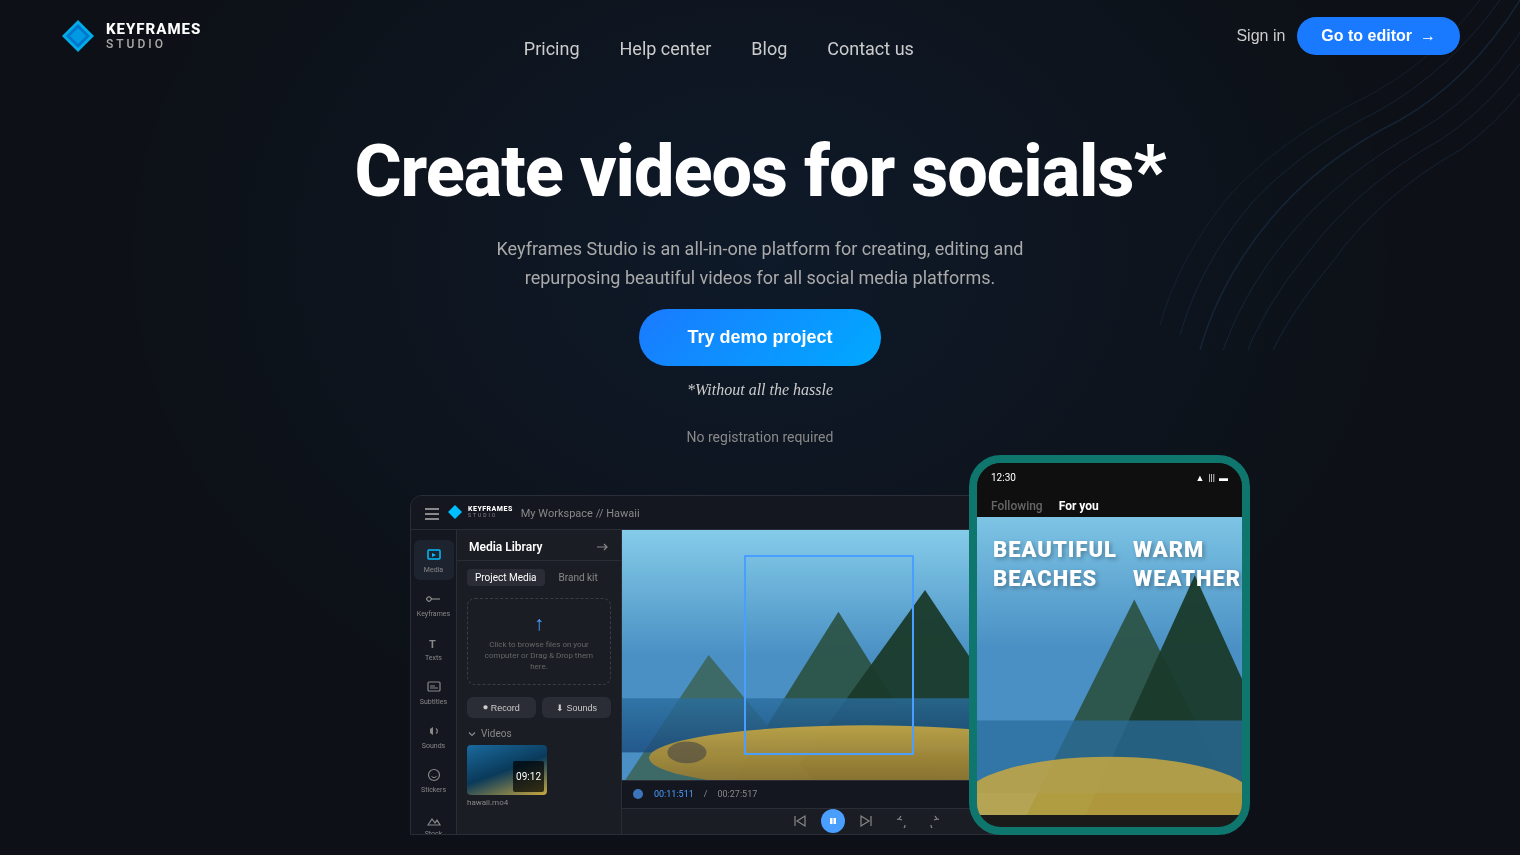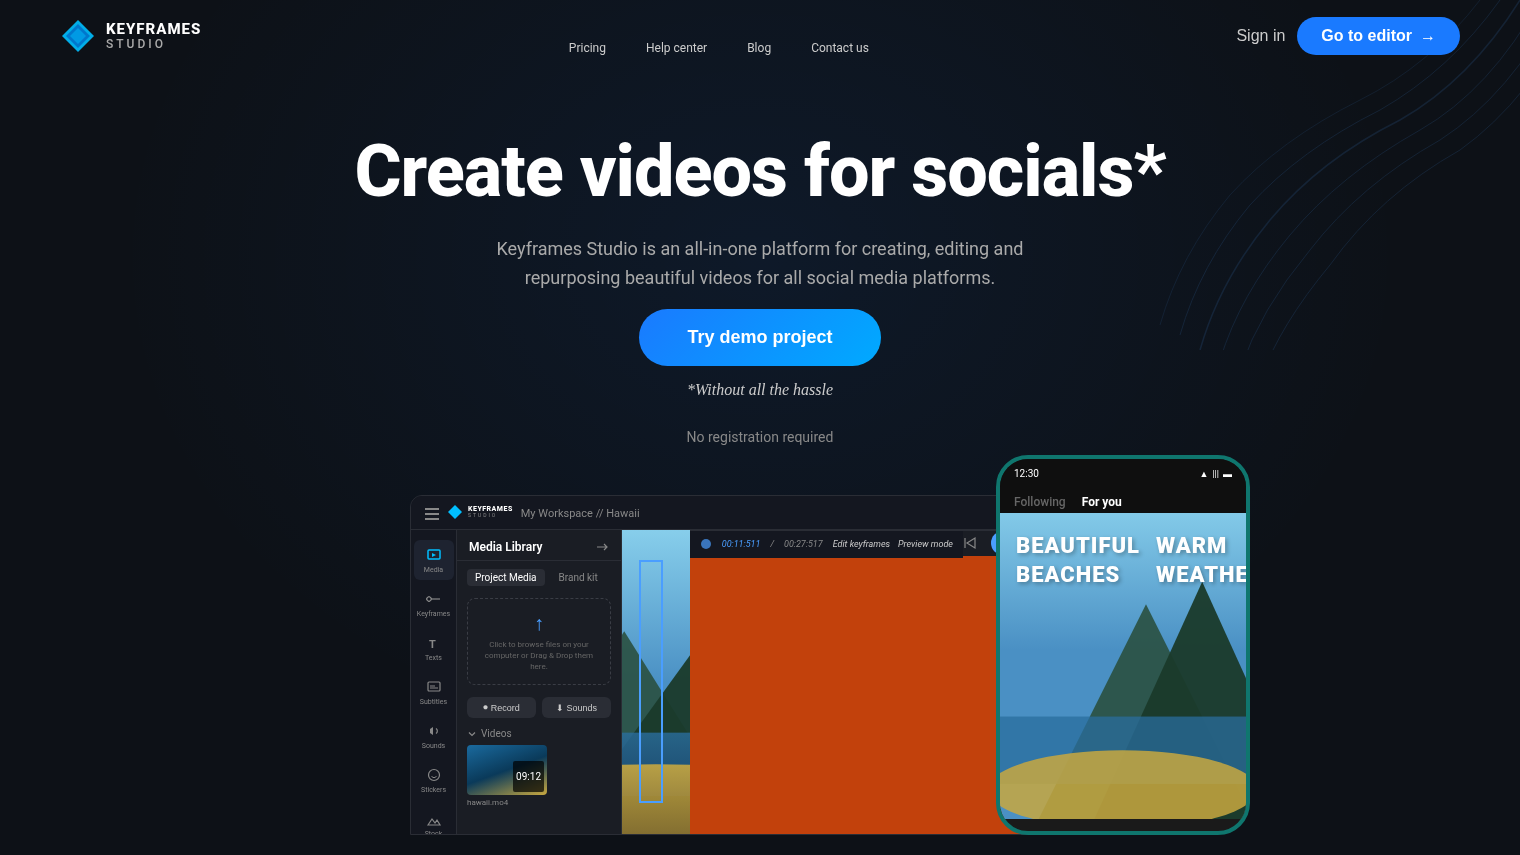--- a/index.html
+++ b/index.html
@@ -59,21 +59,21 @@
 
     nav {
       display: flex;
       align-items: center;
       gap: 40px;
     }
 
     nav a {
       text-decoration: none;
       color: #cccccc;
-      font-size: 12px;
+      font-size: 18px;
       font-weight: 400;
       cursor: pointer;
       transition: color 0.2s;
       margin-top: 24px;
     }
 
     .header-right {
       display: flex;
       align-items: center;
       gap: 12px;
@@ -423,26 +423,25 @@
 
     .video-name {
       font-size: 8px;
       color: #888;
       margin-top: 3px;
     }
 
     
     .canvas-area {
       flex: 1;
-      background: #c2410c;
-      display: flex;
-      flex-direction: row;
+      background: #7dd3fc;
+      display: flex;
+      flex-direction: column;
       overflow: hidden;
       position: relative;
-      font-style: italic;
     }
 
     .canvas-content {
       flex: 1;
       display: flex;
       align-items: center;
       justify-content: center;
       overflow: hidden;
       position: relative;
     }
@@ -502,25 +501,25 @@
       height: 24px;
       background: #4a9eff;
       border-radius: 50%;
       display: flex;
       align-items: center;
       justify-content: center;
     }
 
     
     .phone-mockup {
-      width: 254px;
+      width: 281px;
       height: 380px;
       background: #1a1a1a;
       border-radius: 32px;
-      border: 4px solid #0f766e;
+      border: 8px solid #0f766e;
       position: absolute;
       right: -10px;
       bottom: 0;
       z-index: 3;
       overflow: hidden;
     }
 
     .phone-notch-area {
       height: 30px;
       background: #0f0f0f;

